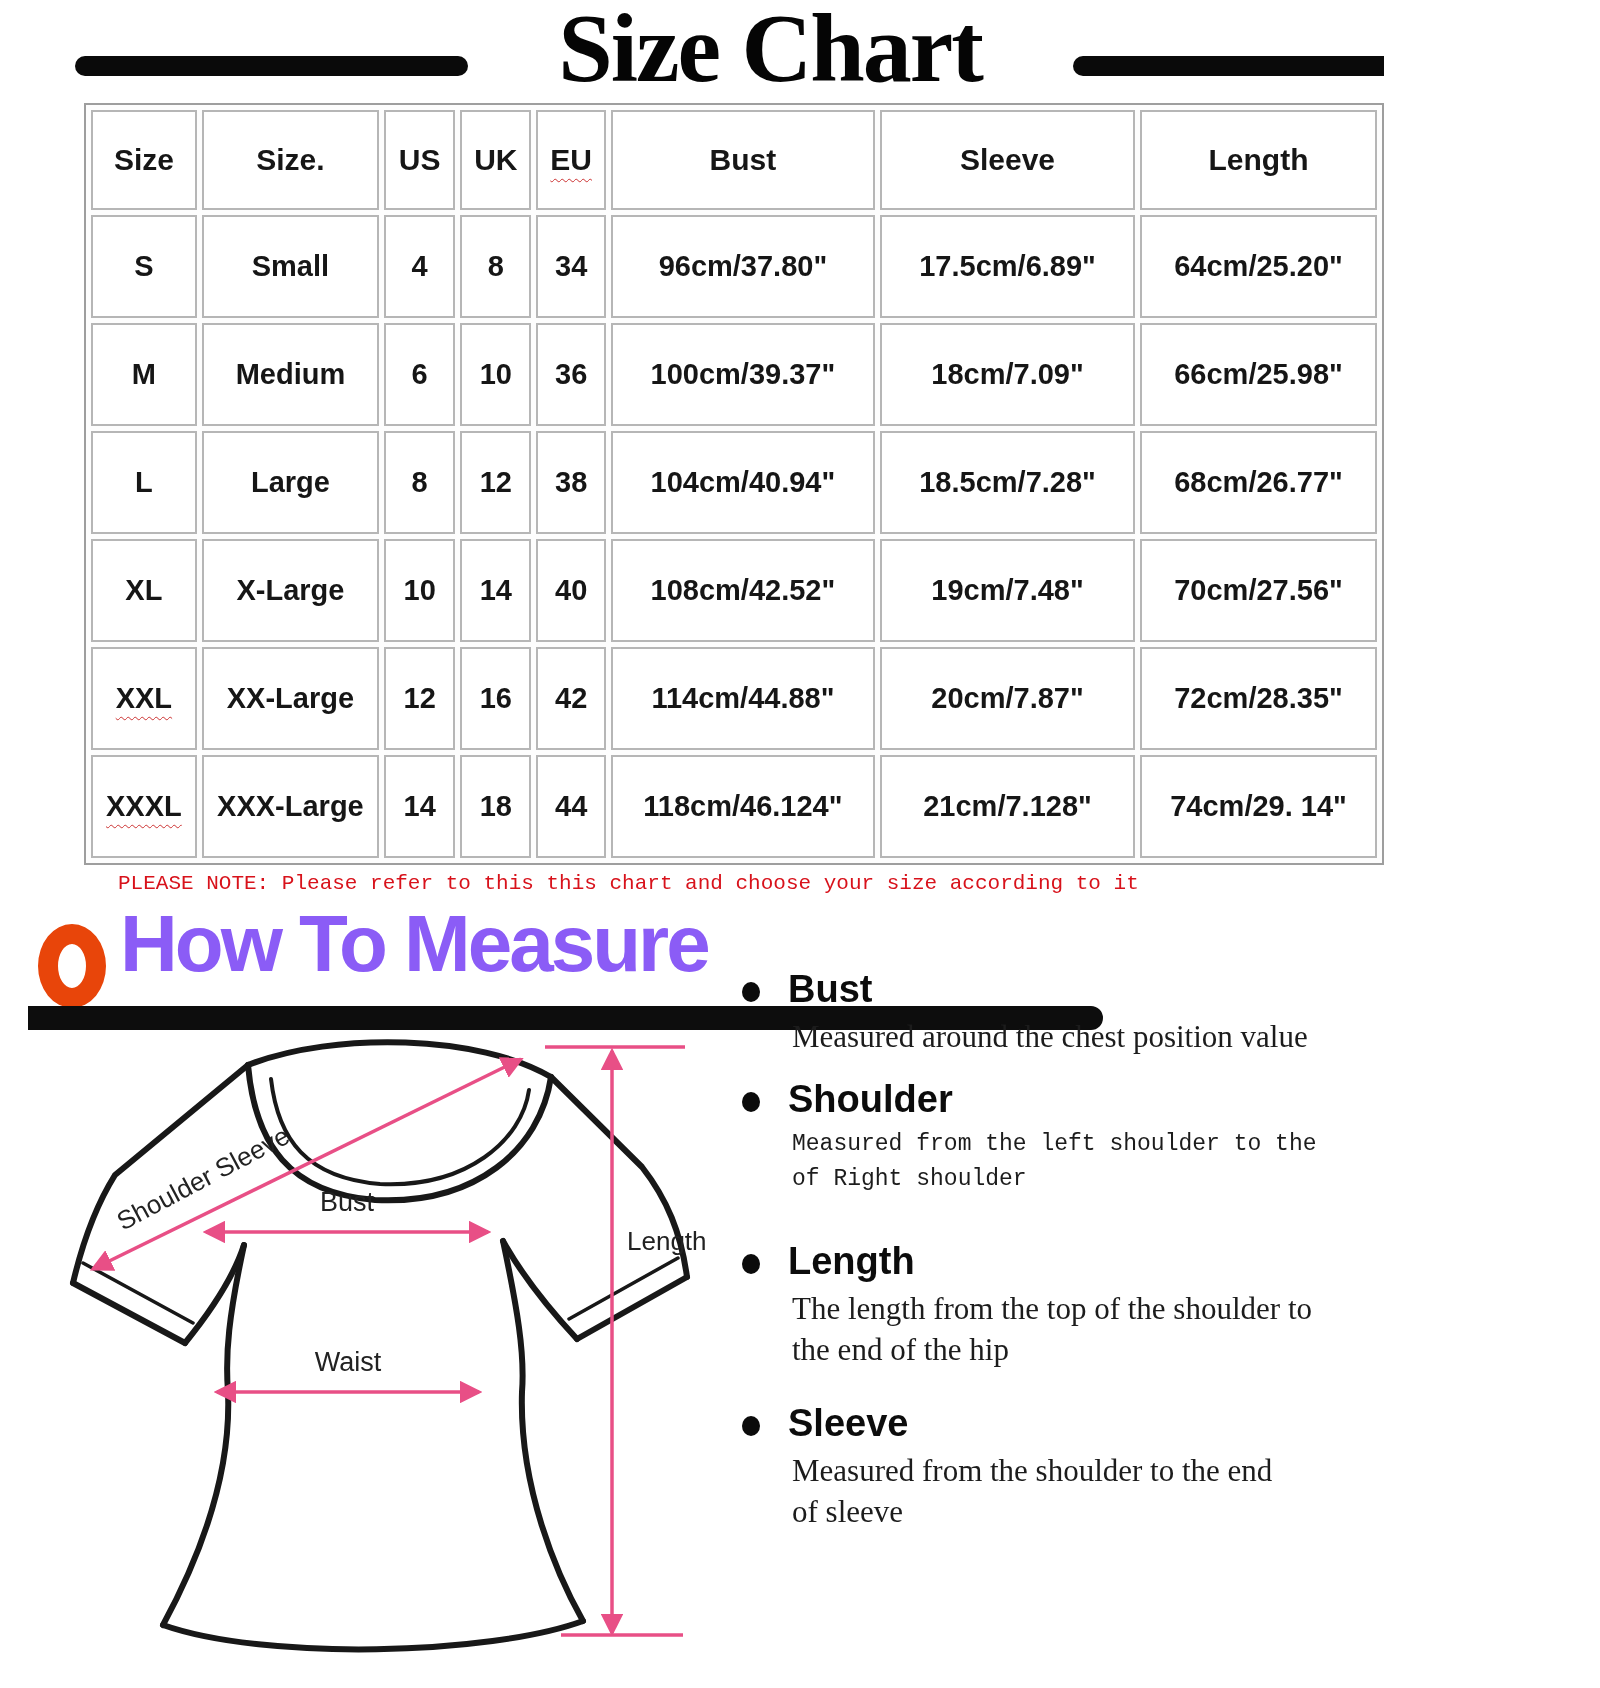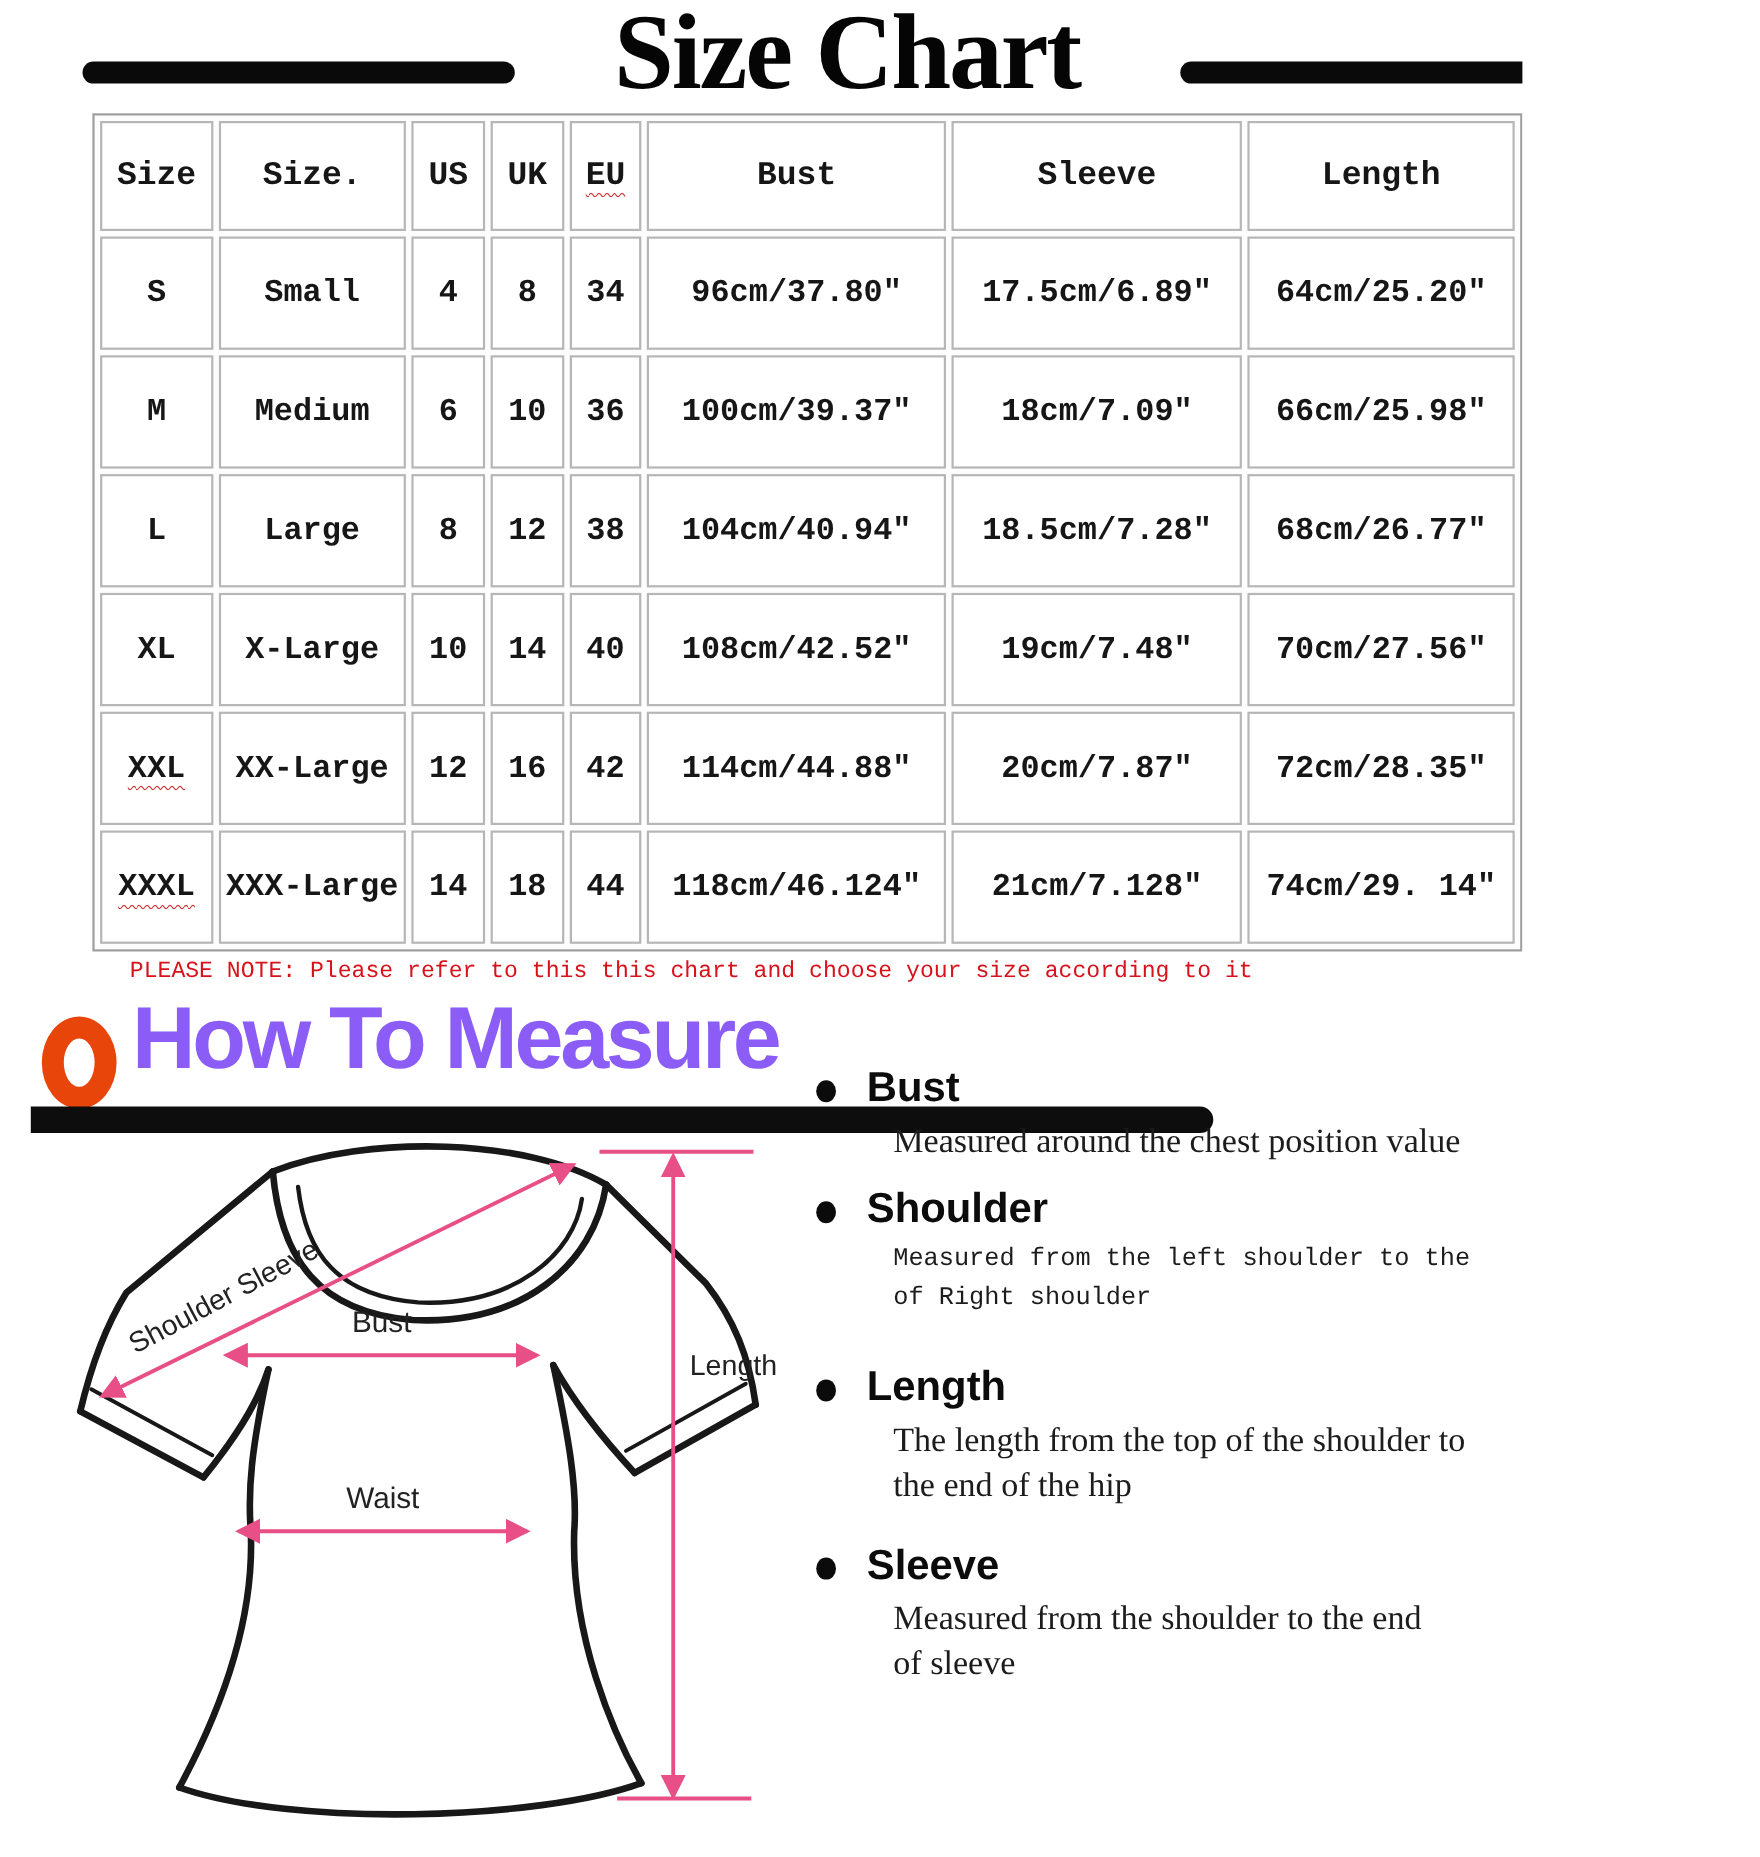--- a/index.html
+++ b/index.html
@@ -13,21 +13,21 @@
   .bar{position:absolute;background:#0a0a0a;height:20px;border-radius:10px;}
   .bar-left{left:75px;top:56px;width:393px;}
   .bar-right{left:1073px;top:56px;width:470px;}
   .corner-mark{position:absolute;left:1556px;top:4px;width:26px;height:20px;
          border-top:3px solid #c62020;border-right:3px solid #c62020;border-top-right-radius:16px;}
 
   
   table.size{position:absolute;left:84px;top:103px;border-collapse:separate;border-spacing:5px;
          border:2px solid #9e9e9e;background:#fdfdfd;table-layout:fixed;}
   table.size th,table.size td{border:2px solid #b6b6b6;background:#fff;text-align:center;
-         vertical-align:middle;font-weight:700;font-size:29px;color:#161616;padding:0 4px;font-family:Liberation Mono, monospace;}
+         vertical-align:middle;font-weight:700;font-size:29px;color:#161616;padding:0 4px;}
   table.size th{height:96px;font-size:30px;}
   table.size td{height:99px;}
   .wavy{text-decoration-line:underline;text-decoration-style:wavy;
         text-decoration-color:#cc3333;text-decoration-thickness:1px;text-underline-offset:8px;}
 
   
   .note{position:absolute;left:118px;top:872px;font-family:"Liberation Mono",monospace;
         font-size:21px;color:#d8121b;white-space:nowrap;}
 
   
@@ -40,21 +40,21 @@
 
   
   .shirt-svg{position:absolute;left:35px;top:1035px;}
 
   
   .measure-list{position:absolute;left:740px;top:968px;width:700px;height:650px;}
   .m-item{position:absolute;left:0;width:700px;}
   .m-item .bullet{position:absolute;left:2px;top:14px;width:18px;height:20px;
         background:#0b0b0b;border-radius:50%;}
   .m-item .term{margin-left:48px;font-size:38px;font-weight:700;color:#0c0c0c;}
-  .m-item .desc{margin-left:72px;margin-top:6px;font-family:"Liberation Serif",serif;
+  .m-item .desc{margin-left:52px;margin-top:6px;font-family:"Liberation Serif",serif;
         font-size:31px;color:#1c1c1c;line-height:1.32;white-space:pre-line;}
   .m-item.mono-desc .desc{font-family:"Liberation Mono",monospace;font-size:23px;line-height:1.5;}
 </style>
 </head>
 <body>
 
 <div id="page">
 
   <div class="bar bar-left"></div>
   <div class="title">Size Chart</div>

